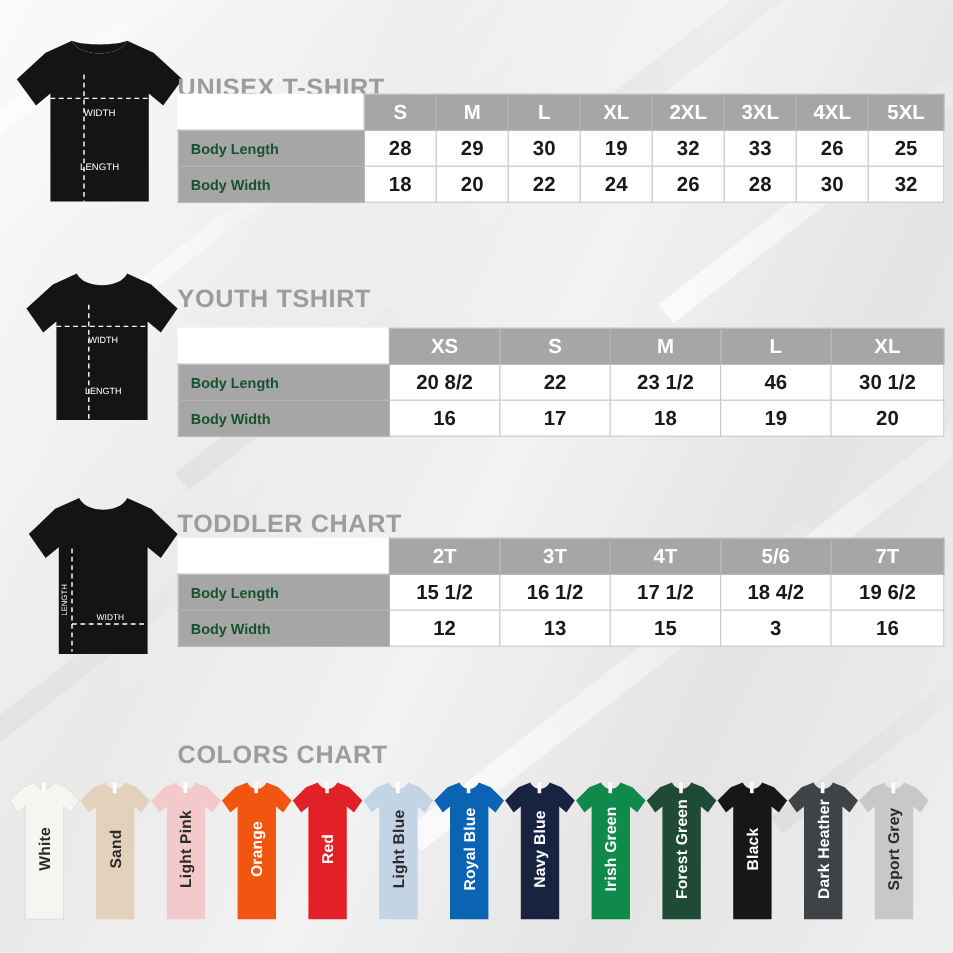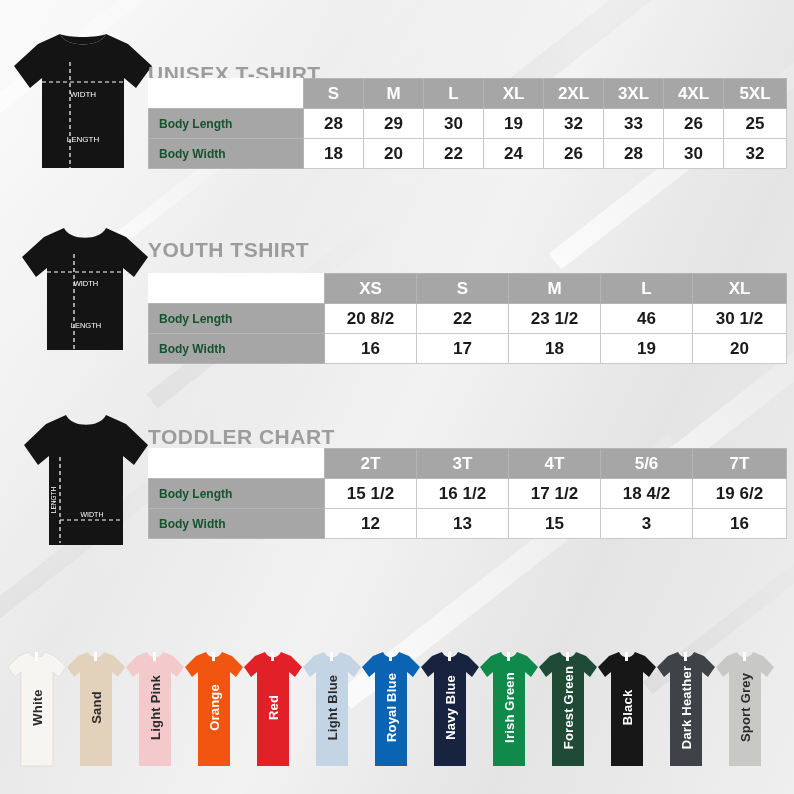--- a/index.html
+++ b/index.html
@@ -291,20 +291,21 @@
         <td>12</td>
         <td>13</td>
         <td>15</td>
         <td>3</td>
         <td>16</td>
       </tr>
     </tbody>
       </table>
   </div>
 
+  <div class="colors-title">COLORS CHART</div>
 
   <div class="color-row">
 
     <div class="swatch" style="left:0px;">
       <svg width="62" height="125" viewBox="0 0 62 125">
         <path d="M23,4 L13,8 L2,19 L9,29 L15,24 L15,118 L47,118 L47,24 L53,29 L60,19 L49,8 L39,4 C36,11 26,11 23,4 Z" fill="#f7f5f2" stroke="#d8d5d0" stroke-width="0.6"></path>
         <rect x="29" y="4" width="3" height="9" fill="#ffffff"></rect>
       </svg>
       <div class="label" style="color:#2b2b2b;">White</div>
     </div>

